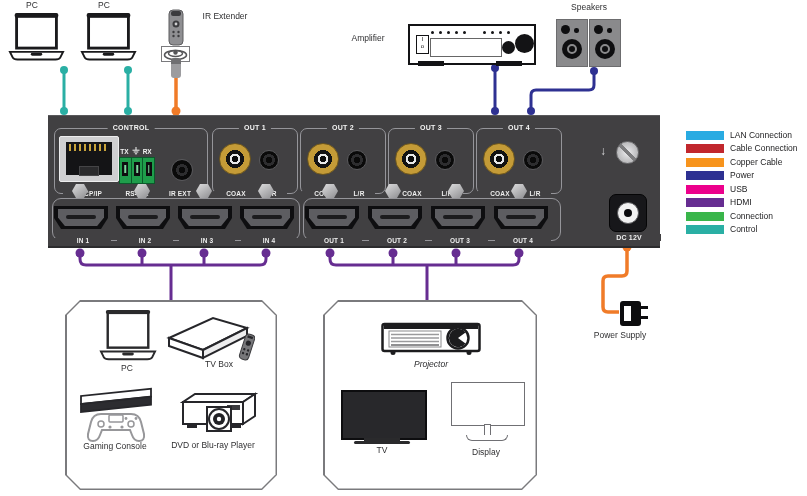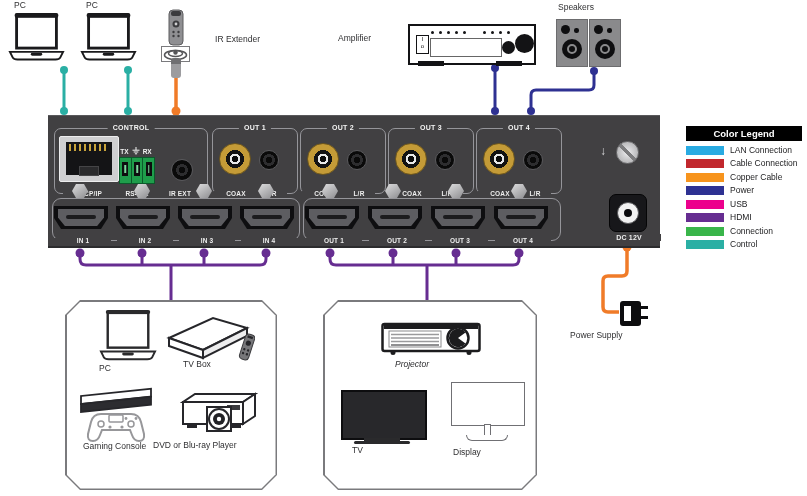--- a/index.html
+++ b/index.html
@@ -1,19 +1,19 @@
 <!DOCTYPE html>
 <html><head>
 <meta charset="utf-8">
 <style>
   html,body{margin:0;padding:0;background:#fff;}
   .canvas{position:relative;width:807px;height:496px;background:#fff;overflow:hidden;
           font-family:"Liberation Sans","DejaVu Sans",sans-serif;color:#2a2a2a;}
   .abs{position:absolute;}
-  .lbl{position:absolute;font-size:8.5px;color:#2f2f31;text-align:left;line-height:1.15;}
+  .lbl{position:absolute;font-size:8.5px;color:#2f2f31;text-align:center;line-height:1.15;}
   .wires{position:absolute;left:0;top:0;}
 
   
   .panel{position:absolute;left:48px;top:115px;width:612px;height:130px;background:#414042;
          border-top:1px solid #59595b;border-bottom:2px solid #2c2c2e;}
   .grp{position:absolute;border:1px solid #95959a;border-radius:7px;}
   .grp-lab{position:absolute;top:-5px;left:50%;transform:translateX(-50%);background:#414042;
            padding:0 5px;font-size:7px;font-weight:bold;color:#f4f4f4;letter-spacing:.3px;white-space:nowrap;}
   .port-lab{position:absolute;bottom:-4.5px;background:#414042;font-size:6.5px;font-weight:bold;
             color:#eeeeee;text-align:center;letter-spacing:.2px;line-height:1;padding:0 2px;white-space:nowrap;}
@@ -172,21 +172,21 @@
     <circle cx="5.5" cy="27" r="1.2" fill="#3c3c3f"></circle>
       <circle cx="10.5" cy="27" r="1.2" fill="#3c3c3f"></circle>
   </svg>
   <svg class="abs" style="left:161px;top:46px;" width="29" height="16" viewBox="0 0 29 16">
     <rect x="0.5" y="0.5" width="28" height="15" fill="#fff" stroke="#7a7a7d"></rect>
     <ellipse cx="14.5" cy="9" rx="11" ry="4.5" fill="none" stroke="#555558" stroke-width="1.5"></ellipse>
     <ellipse cx="14.5" cy="7.5" rx="7" ry="3" fill="none" stroke="#555558" stroke-width="1.5"></ellipse>
     <circle cx="14.5" cy="6.5" r="2.2" fill="#555558"></circle>
   </svg>
   <div class="plug" style="left:171px;top:58px;"></div>
-  <div class="lbl" style="left:190px;top:12px;width:70px;text-align:right;margin-top:23px;">IR Extender</div>
+  <div class="lbl" style="left:190px;top:12px;width:70px;text-align:center;">IR Extender</div>
 
   <div class="lbl" style="left:338px;top:34px;width:60px;">Amplifier</div>
   <div class="amp" style="left:408px;top:24px;width:124px;height:37px;">
     <div class="amp-sw">I<br>o</div>
     <div class="amp-dots">
       <i></i>
         <i></i>
         <i></i>
         <i></i>
         <i></i>
@@ -428,21 +428,20 @@
   <div class="lbl" style="left:453px;top:448px;width:66px;">Display</div>
 
   <div class="padpt" style="left:620px;top:301px;">
     <i></i>
       <span class="p1"></span>
       <span class="p2"></span>
   </div>
   <div class="lbl" style="left:570px;top:331px;width:100px;">Power Supply</div>
 
   <div class="legend">
-    <div class="leg-hd">Color Legend</div>
     <div class="leg-row">
         <span class="leg-sw" style="background: rgb(41, 171, 226);"></span>
         <span class="leg-tx">LAN Connection</span>
       </div>
     <div class="leg-row">
         <span class="leg-sw" style="background: rgb(193, 39, 45);"></span>
         <span class="leg-tx">Cable Connection</span>
       </div>
     <div class="leg-row">
         <span class="leg-sw" style="background: rgb(247, 148, 29);"></span>

